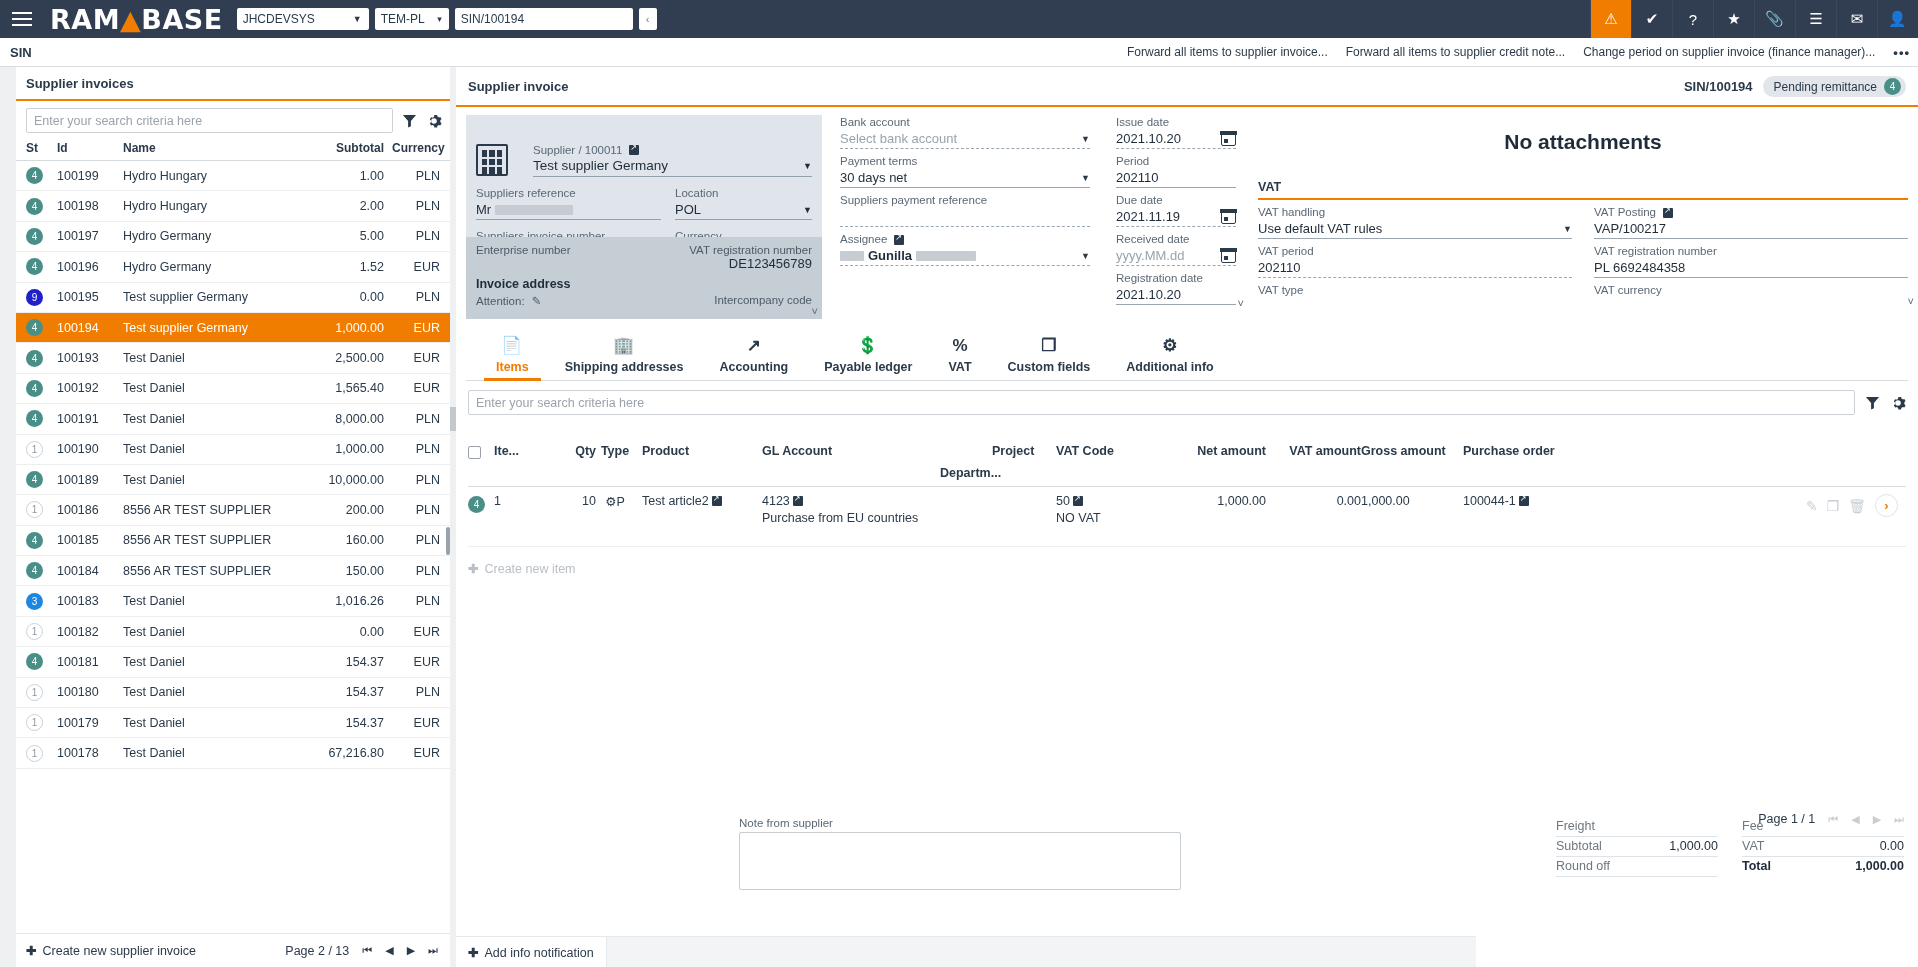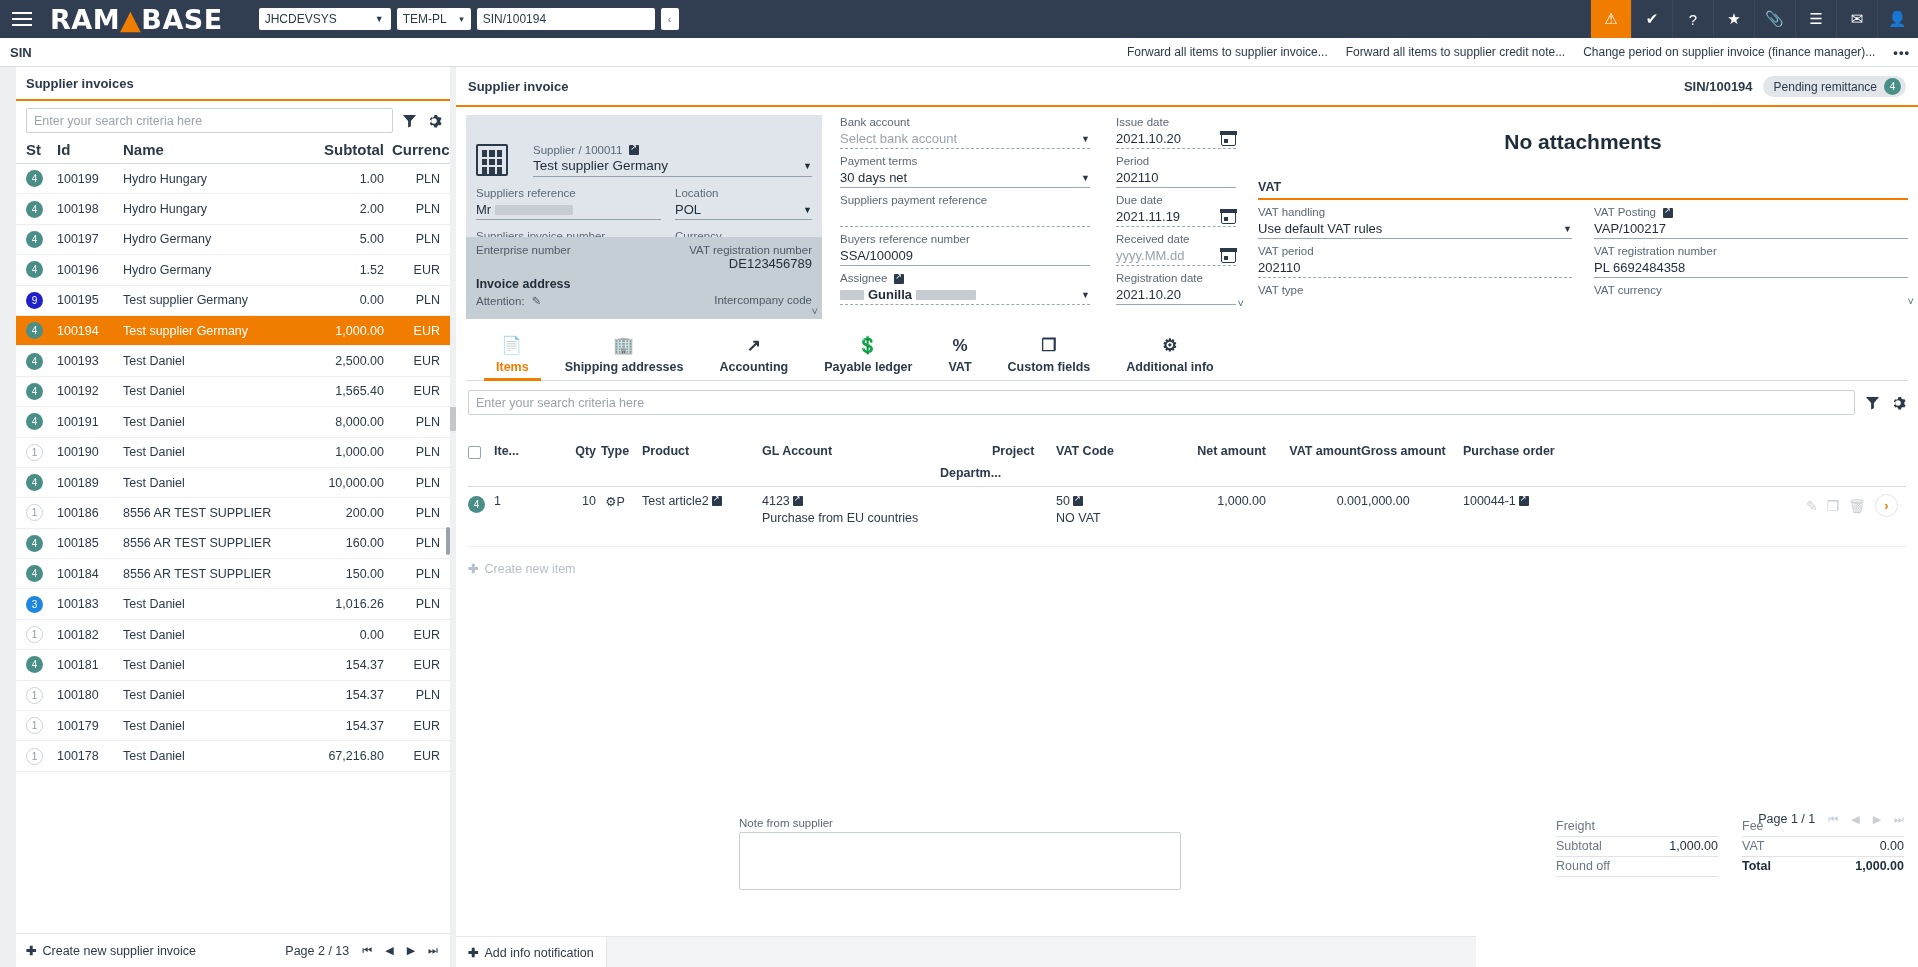--- a/index.html
+++ b/index.html
@@ -15,21 +15,21 @@
 
   
   #topbar {
     height: 38px; background: #313e52; display: flex; align-items: center;
     position: relative;
   }
   .hamburger { width: 44px; height: 38px; display: flex; flex-direction: column;
     justify-content: center; align-items: center; gap: 4px; cursor: pointer; }
   .hamburger span { display: block; width: 20px; height: 2px; background: #fff; }
   .brand { color: #fff; font-size: 27px; font-weight: bold; letter-spacing: 0.5px;
-    margin-left: 6px; margin-right: 36px; font-family: "DejaVu Sans", sans-serif;
+    margin-left: 6px; margin-right: 14px; font-family: "DejaVu Sans", sans-serif;
     position: relative; }
   .brand .acc { color: #f07d00; }
   .nav-select {
     height: 22px; background: #fff; border: none; border-radius: 2px;
     font-size: 12px; color: #2b3a4a; padding: 0 4px 0 6px;
     font-family: "Liberation Sans", sans-serif; margin-right: 6px;
     appearance: none; -webkit-appearance: none; cursor: pointer;
     background-image: none;
   }
   .sel-wrap { position: relative; display: inline-block; margin-right: 6px; }
@@ -64,21 +64,21 @@
     position: relative; }
   .panel-title { font-weight: bold; font-size: 13px; padding: 9px 10px 8px 10px;
     border-bottom: 2px solid #f07d00; }
   .search-row { display: flex; align-items: center; padding: 7px 8px 6px 10px; gap: 9px; }
   .search-input { flex: 1; height: 25px; border: 1px solid #ccd2d8; border-radius: 2px;
     padding: 0 7px; font-size: 12.5px; color: #333;
     font-family: "Liberation Sans", sans-serif; }
   .search-input::placeholder { color: #9aa3ac; }
   .icon-btn { cursor: pointer; color: #2b3a4a; display: flex; align-items: center; }
 
-  .list-head { display: flex; font-weight: bold; font-size: 15px; padding: 2px 10px 5px 10px;
+  .list-head { display: flex; font-weight: bold; font-size: 12px; padding: 2px 10px 5px 10px;
     border-bottom: 1px solid #d5dade; }
   .c-st { width: 31px; }
   .c-id { width: 66px; }
   .c-name { flex: 1; }
   .c-sub { width: 86px; text-align: right; }
   .c-cur { width: 56px; text-align: right; padding-left: 8px; }
 
   .inv-row { display: flex; align-items: center; font-size: 12.5px; height: 30.4px;
     padding: 0 10px; border-bottom: 1px solid #eceef0; cursor: pointer; }
   .inv-row.sel { background: #f07d00; color: #fff; }
@@ -632,26 +632,20 @@
               <span class="caret">▼</span>
             </div>
           </div>
           <div class="mfield">
             <div class="mlab">Suppliers payment reference</div>
             <div class="mval dashed">
               <span></span>
             </div>
           </div>
           <div class="mfield">
-            <div class="mlab">Buyers reference number</div>
-            <div class="mval">
-              <span>SSA/100009</span>
-            </div>
-          </div>
-          <div class="mfield">
             <div class="mlab">
               <span>Assignee</span>
               <span class="exticon"></span>
             </div>
             <div class="mval dashed">
               <span class="redact" style="width:24px;margin-left:0;margin-right:4px;"></span>
               <span style="font-weight:bold;">Gunilla</span>
               <span class="redact" style="width:60px;"></span>
               <span class="caret">▼</span>
             </div>

